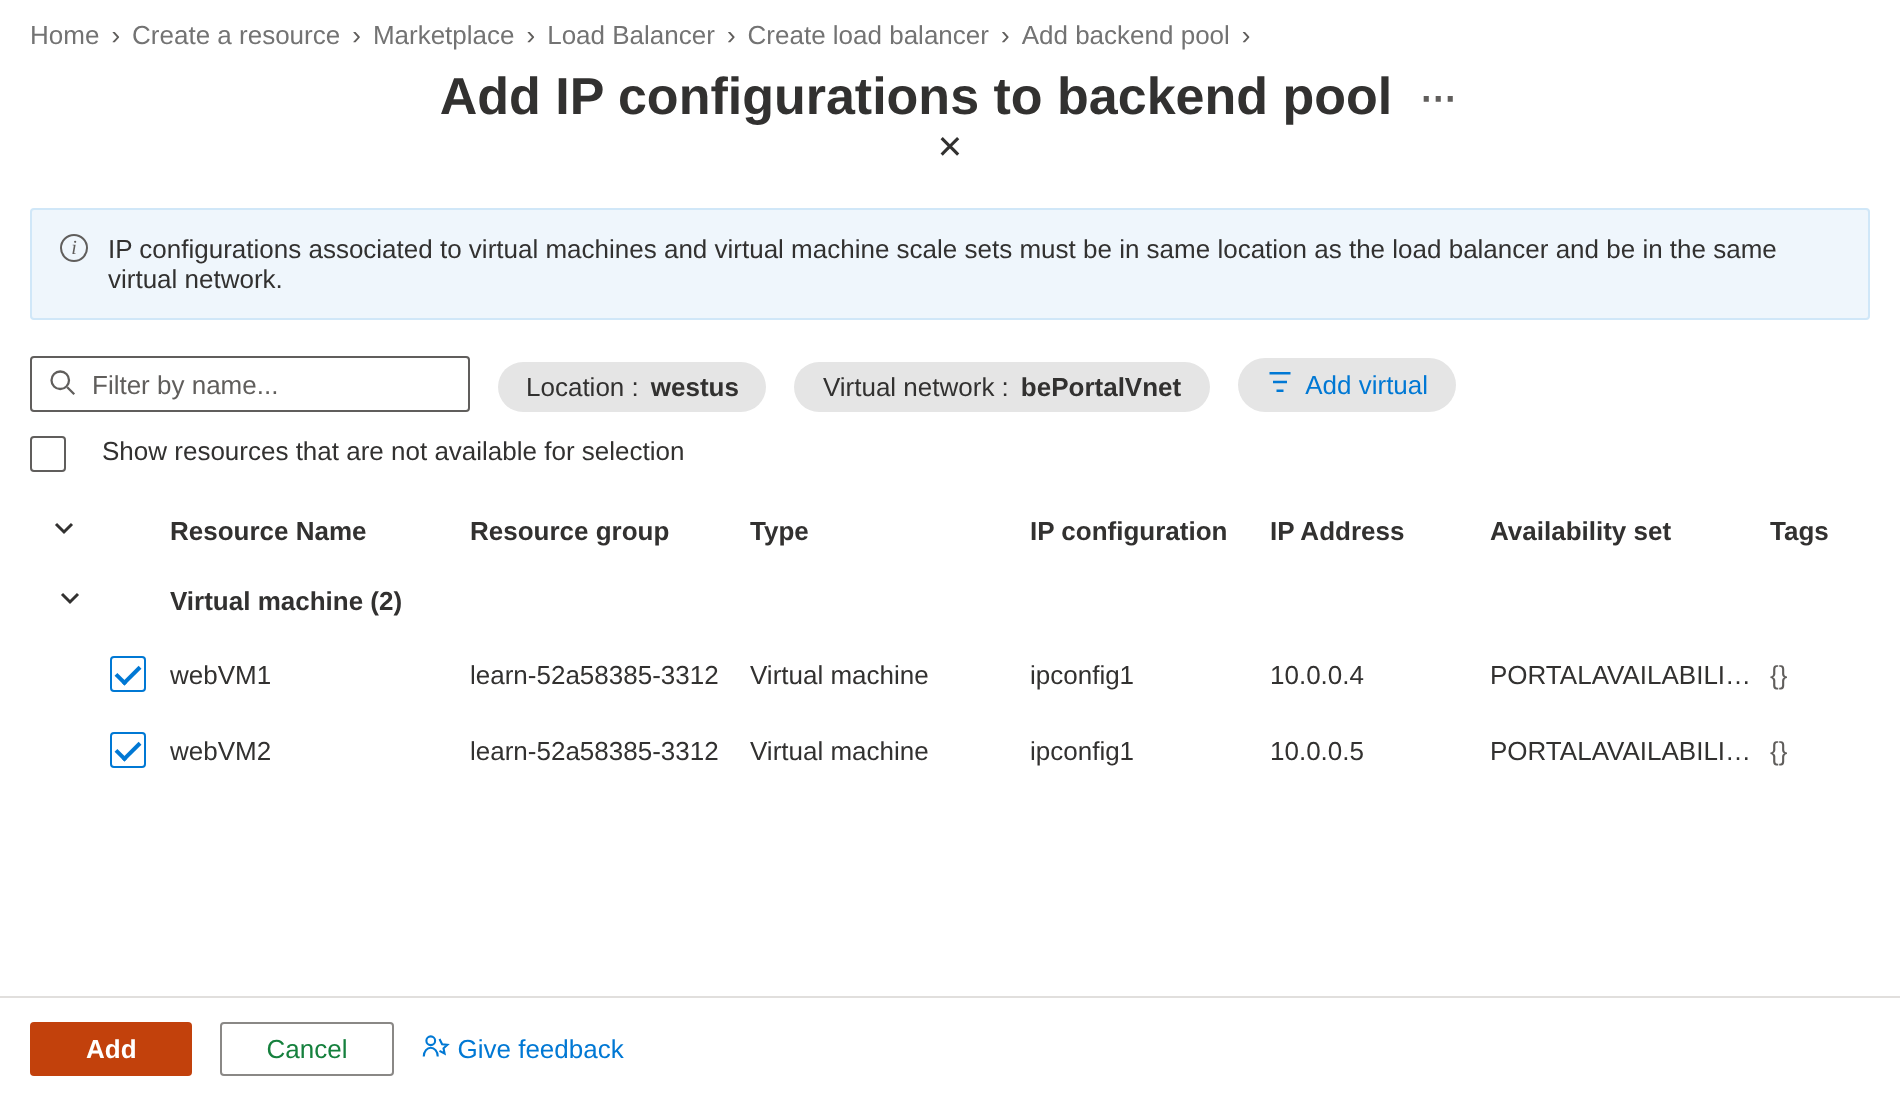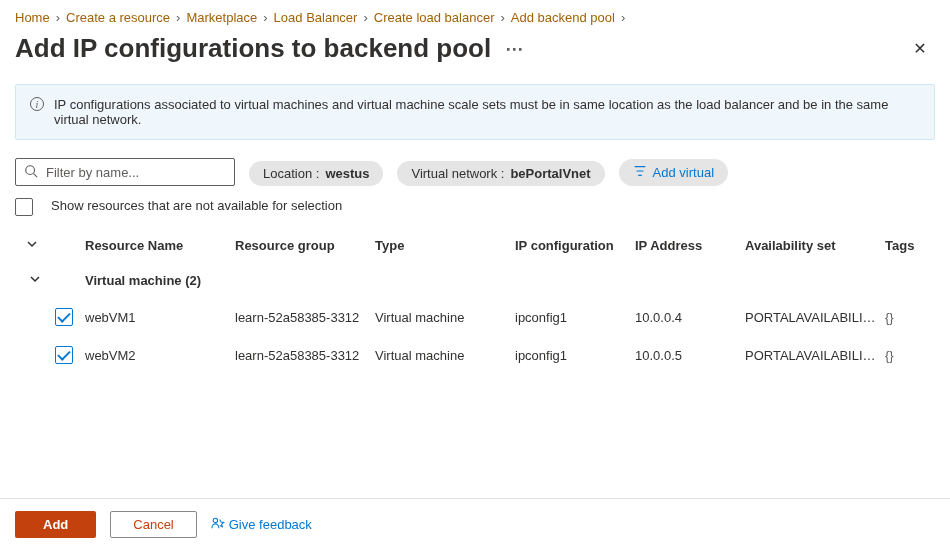--- a/index.html
+++ b/index.html
@@ -16,32 +16,33 @@
 
   
   .breadcrumb {
     display: flex;
     align-items: center;
     gap: 6px;
     padding: 10px 15px 0 15px;
     font-size: 13px;
   }
   .breadcrumb a {
-    color: #a16207;
+    color: #737373;
     text-decoration: none;
     cursor: pointer;
   }
   .breadcrumb .sep { color: #605e5c; }
 
   
   .title-row {
     display: flex;
     align-items: center;
     justify-content: space-between;
     padding: 8px 15px 20px 15px;
+    flex-direction: column;
   }
   .title {
     font-size: 26px;
     font-weight: 600;
     color: #323130;
     display: flex;
     align-items: center;
     gap: 14px;
   }
   .title .dots { color:#605e5c; font-size:18px; letter-spacing:2px; cursor:pointer;}
@@ -195,21 +196,21 @@
     color:#fff;
     border:none;
     padding:6px 28px;
     font-size:13px;
     font-weight:600;
     border-radius:2px;
     cursor:pointer;
   }
   .btn-secondary {
     background:#fff;
-    color:#c2410c;
+    color:#15803d;
     border:1px solid #8a8886;
     padding:5px 22px;
     font-size:13px;
     border-radius:2px;
     cursor:pointer;
   }
   .feedback-link {
     color:#0078d4;
     font-size:13px;
     cursor:pointer;

